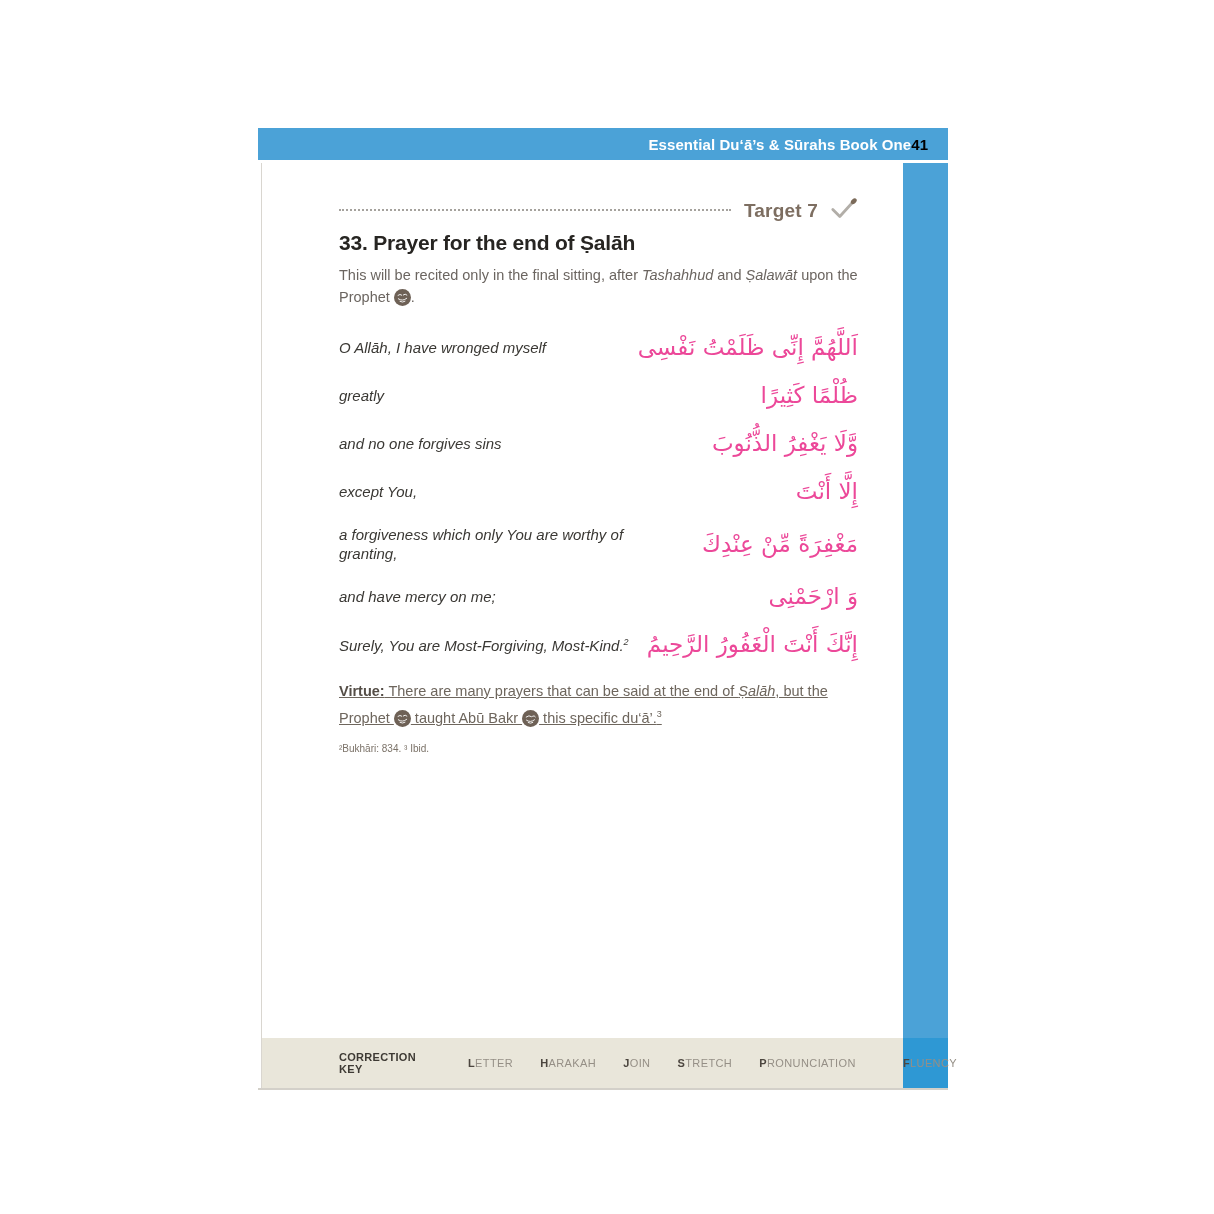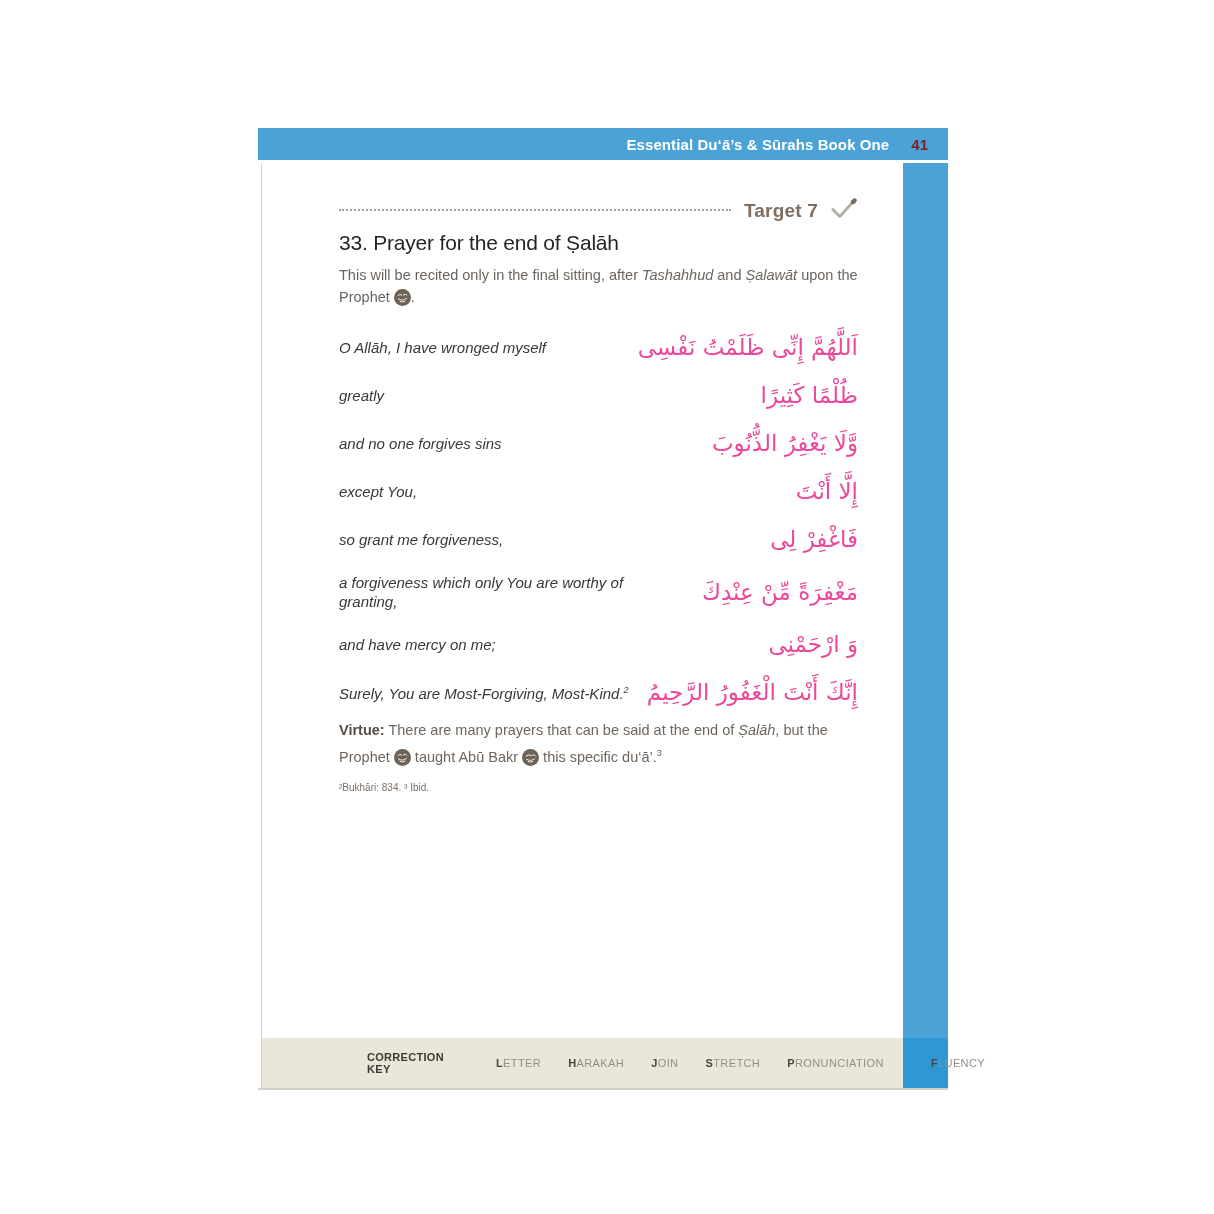--- a/index.html
+++ b/index.html
@@ -7,64 +7,64 @@
     font-family:"Liberation Sans", sans-serif; overflow:hidden; }
 
   .book-page { position:absolute; left:258px; top:128px; width:690px; height:962px;
     background:#ffffff; border-bottom:2px solid #d3d0c9; }
 
   
   .topbar { position:absolute; top:0; left:0; width:100%; height:32px;
     background:#4ba2d7; display:flex; align-items:center; justify-content:flex-end;
     padding-right:20px; }
   .topbar .bk-title { color:#ffffff; font-weight:bold; font-size:15px; letter-spacing:0.1px; }
-  .topbar .bk-page-num { color:#7f1d1d; font-weight:bold; font-size:15px; margin-left:22px; }
+  .topbar .bk-page-num { color:#000000; font-weight:bold; font-size:15px; }
 
   
   .side-col { position:absolute; top:35px; right:0; width:45px; bottom:0; background:#4ba2d7; }
   .side-col-bottom { position:absolute; bottom:0; left:0; width:100%; height:50px; background:#2e98d4; }
 
   
   .spine-line { position:absolute; left:3px; top:35px; bottom:0; width:1px; background:#d9d6d0; }
 
   
   .content { position:absolute; top:35px; left:4px; right:45px; bottom:50px;
     background:#ffffff; padding:36px 45px 0 77px; }
 
   .target-row { display:flex; align-items:center; height:24px; }
   .target-dots { flex:1; height:0; border-top:2.5px dotted #a5a29d; margin-bottom:3px; margin-right:13px; }
   .target-label { font-size:19px; font-weight:bold; color:#7d6e61; letter-spacing:0.2px; }
   .check-icon { margin-left:12px; margin-bottom:2px; }
 
-  .section-title { margin-top:8px; font-size:21px; font-weight:normal; color:#272522; letter-spacing:-0.2px; }
+  .section-title { margin-top:8px; font-size:21px; font-weight:bold; color:#272522; letter-spacing:-0.2px; }
 
   .intro { margin-top:9px; font-size:14.5px; line-height:22px; color:#6b6560; }
   .intro i { color:#6b6560; }
 
   .pbuh { display:inline-block; vertical-align:-4px; line-height:0; }
 
   .prayer { margin-top:15px; }
   .prow { display:flex; justify-content:space-between; align-items:center; min-height:48px; }
   .prow.tall { min-height:57px; }
   .eng { font-style:italic; font-size:15px; font-weight:500; color:#3a3834; width:330px; line-height:19px; }
   .eng sup { font-size:9px; }
   .ar { font-family:"DejaVu Sans", sans-serif; direction:rtl; unicode-bidi:embed;
     font-size:23px; color:#ec4899; text-align:right; white-space:nowrap; }
 
-  .virtue { margin-top:3px; font-size:14.5px; line-height:23px; color:#6e665d; }
+  .virtue { margin-top:12px; font-size:14.5px; line-height:23px; color:#6e665d;text-decoration:underline; }
   .virtue .v-label { font-weight:bold; color:#554e47; }
   .virtue i { color:#6e665d; }
   .virtue sup { font-size:9px; }
 
   .footnote { margin-top:13px; font-size:10px; color:#7b7268; font-weight:500; }
 
   
   .footer-bar { position:absolute; bottom:0; left:4px; right:45px; height:50px;
     background:#e9e6da; display:flex; align-items:center; padding:0 20px 0 77px; }
-  .ck-label { font-size:11px; font-weight:bold; color:#3e3a34; letter-spacing:0.3px; margin-right:52px;margin-left:28px; }
+  .ck-label { font-size:11px; font-weight:bold; color:#3e3a34; letter-spacing:0.3px; margin-right:52px; }
   .ck-items { display:flex; }
   .ck-item { font-size:11px; color:#958f86; letter-spacing:0.4px; margin-right:27px; }
   .ck-item:last-child { margin-right:8px;padding-left:20px; }
   .ck-item .ini { font-weight:bold; color:#4c463f; }
 </style>
 </head>
 <body>
 
 <div class="book-page">
 
@@ -111,24 +111,20 @@
         <span class="ar">ظُلْمًا كَثِيرًا</span>
       </div>
       <div class="prow">
         <span class="eng">and no one forgives sins</span>
         <span class="ar">وَّلَا يَغْفِرُ الذُّنُوبَ</span>
       </div>
       <div class="prow">
         <span class="eng">except You,</span>
         <span class="ar">إِلَّا أَنْتَ</span>
       </div>
-      <div class="prow">
-        <span class="eng">so grant me forgiveness,</span>
-        <span class="ar">فَاغْفِرْ لِى</span>
-      </div>
       <div class="prow tall">
         <span class="eng">a forgiveness which only You are worthy of granting,</span>
         <span class="ar">مَغْفِرَةً مِّنْ عِنْدِكَ</span>
       </div>
       <div class="prow">
         <span class="eng">and have mercy on me;</span>
         <span class="ar">وَ ارْحَمْنِى</span>
       </div>
       <div class="prow">
         <span class="eng"><span>Surely, You are Most-Forgiving, Most-Kind.</span><sup>2</sup></span>

